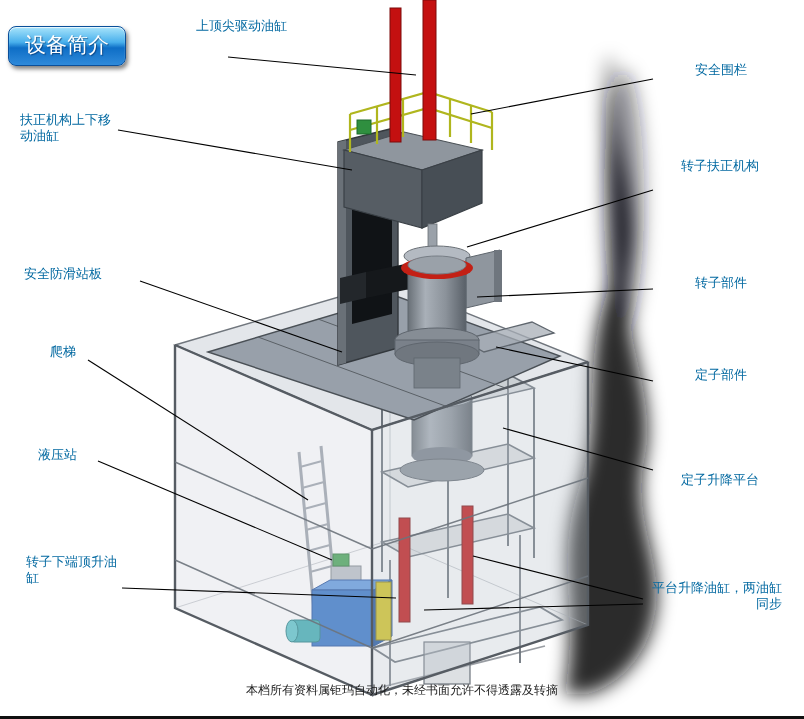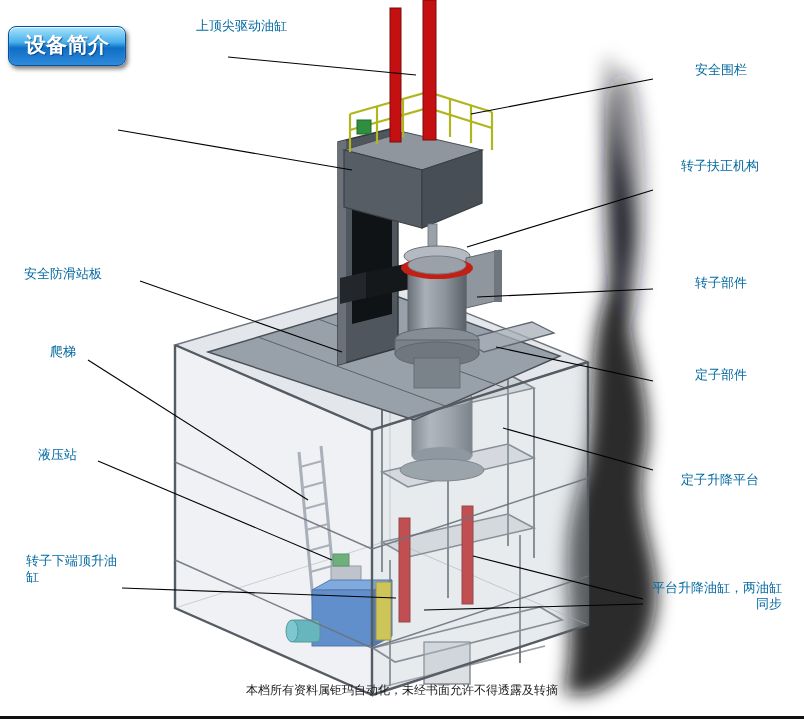--- a/index.html
+++ b/index.html
@@ -3,21 +3,21 @@
 <meta charset="utf-8">
 <style>
   html,body{margin:0;padding:0;background:#ffffff;}
   .stage{
     position:relative;width:804px;height:719px;background:#ffffff;overflow:hidden;
     font-family:"Liberation Sans","DejaVu Sans",sans-serif;
   }
   .scene{position:absolute;left:0;top:0;z-index:1;}
   .badge{
     position:absolute;left:8px;top:26px;z-index:4;padding:4px 16px 6px;
-    font-size:21px;font-weight:bold;color:#ffffff;
+    font-size:21px;font-weight:normal;color:#ffffff;
     background:linear-gradient(180deg,#a8e4fb 0%,#49b0ec 40%,#0e6ec6 55%,#2f8ada 100%);
     border:1px solid #0a4f9a;border-radius:8px;
     box-shadow:2px 3px 4px rgba(0,0,0,0.5), inset 0 1px 1px rgba(255,255,255,0.8);
     text-shadow:1px 1px 1px rgba(0,40,90,0.6);
   }
   .callout{
     position:absolute;z-index:3;font-size:13px;line-height:1.26;color:#0369a1;
   }
   .callout.right{text-align:right;}
   .footer{
@@ -195,26 +195,27 @@
       <line x1="643" y1="604" x2="424" y2="610"></line>
     </g>
   </svg>
 
   <div class="badge">
     <span>设备简介</span>
   </div>
 
   <div class="callout" style="left:196px;top:18px;width:120px;">上顶尖驱动油缸</div>
   <div class="callout right" style="left:657px;top:62px;width:90px;">安全围栏</div>
+  <div class="callout" style="left:20px;top:112px;width:102px;">扶正机构上下移动油缸</div>
   <div class="callout right" style="left:657px;top:158px;width:102px;">转子扶正机构</div>
   <div class="callout" style="left:24px;top:266px;width:130px;">安全防滑站板</div>
   <div class="callout right" style="left:657px;top:275px;width:90px;font-family:Liberation Serif, serif;">转子部件</div>
   <div class="callout" style="left:50px;top:344px;width:50px;">爬梯</div>
   <div class="callout right" style="left:657px;top:367px;width:90px;">定子部件</div>
   <div class="callout" style="left:38px;top:447px;width:70px;">液压站</div>
   <div class="callout right" style="left:657px;top:472px;width:102px;">定子升降平台</div>
-  <div class="callout" style="left:26px;top:554px;width:102px;font-family:Liberation Mono, monospace;">转子下端顶升油缸</div>
+  <div class="callout" style="left:26px;top:554px;width:102px;">转子下端顶升油缸</div>
   <div class="callout right" style="left:646px;top:580px;width:136px;">平台升降油缸，两油缸同步</div>
 
   <div class="footer">本档所有资料属钜玛自动化，未经书面允许不得透露及转摘</div>
   <div class="bottom-rule"></div>
 
 </div>
 
 </body></html>

